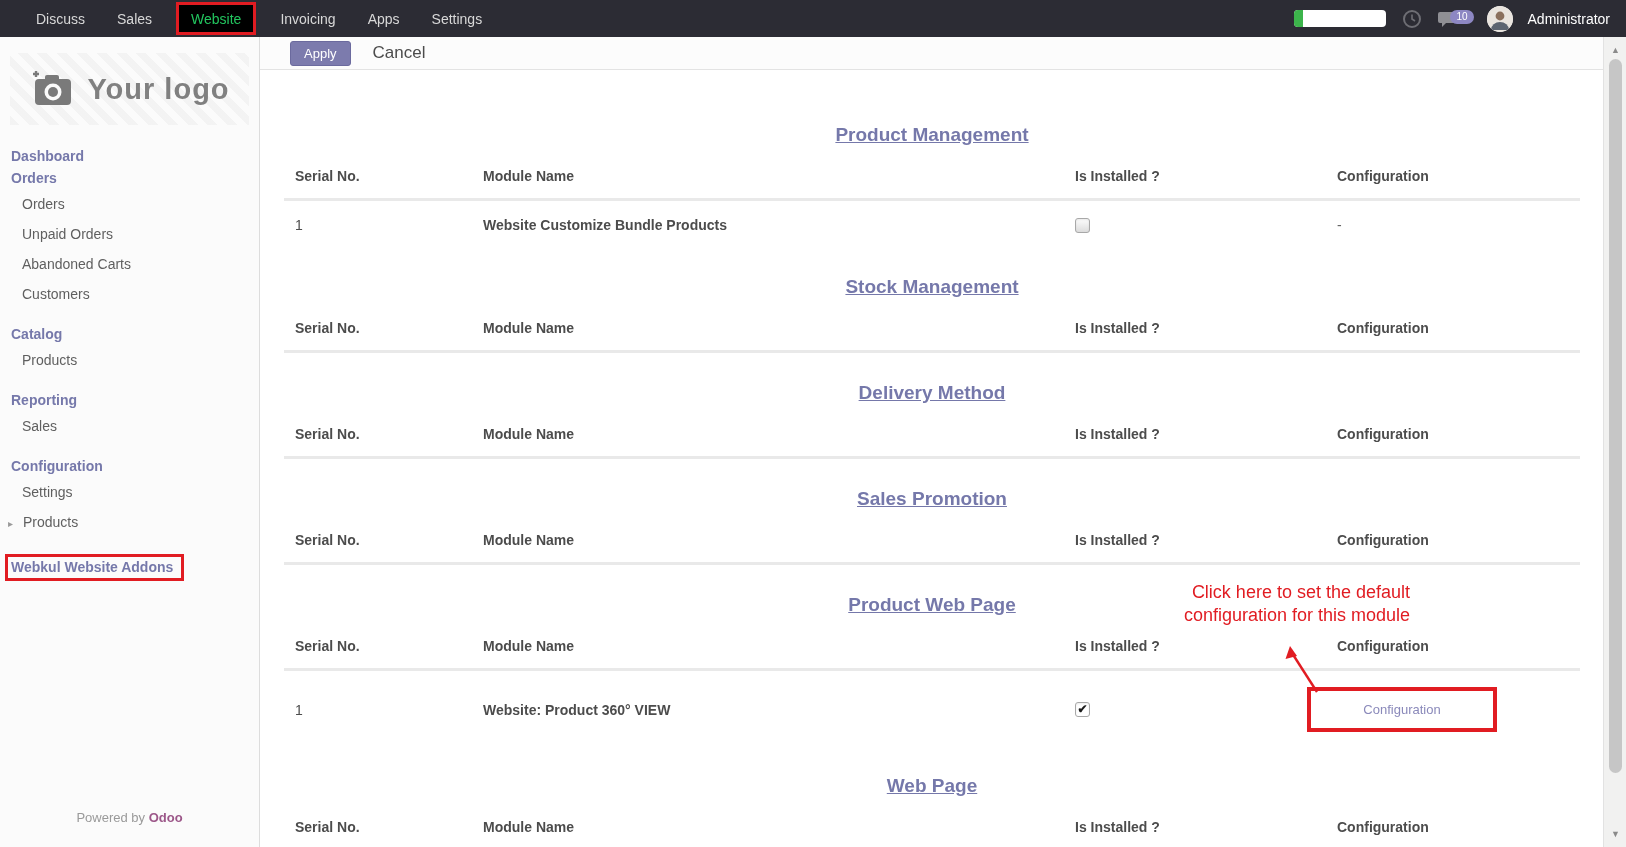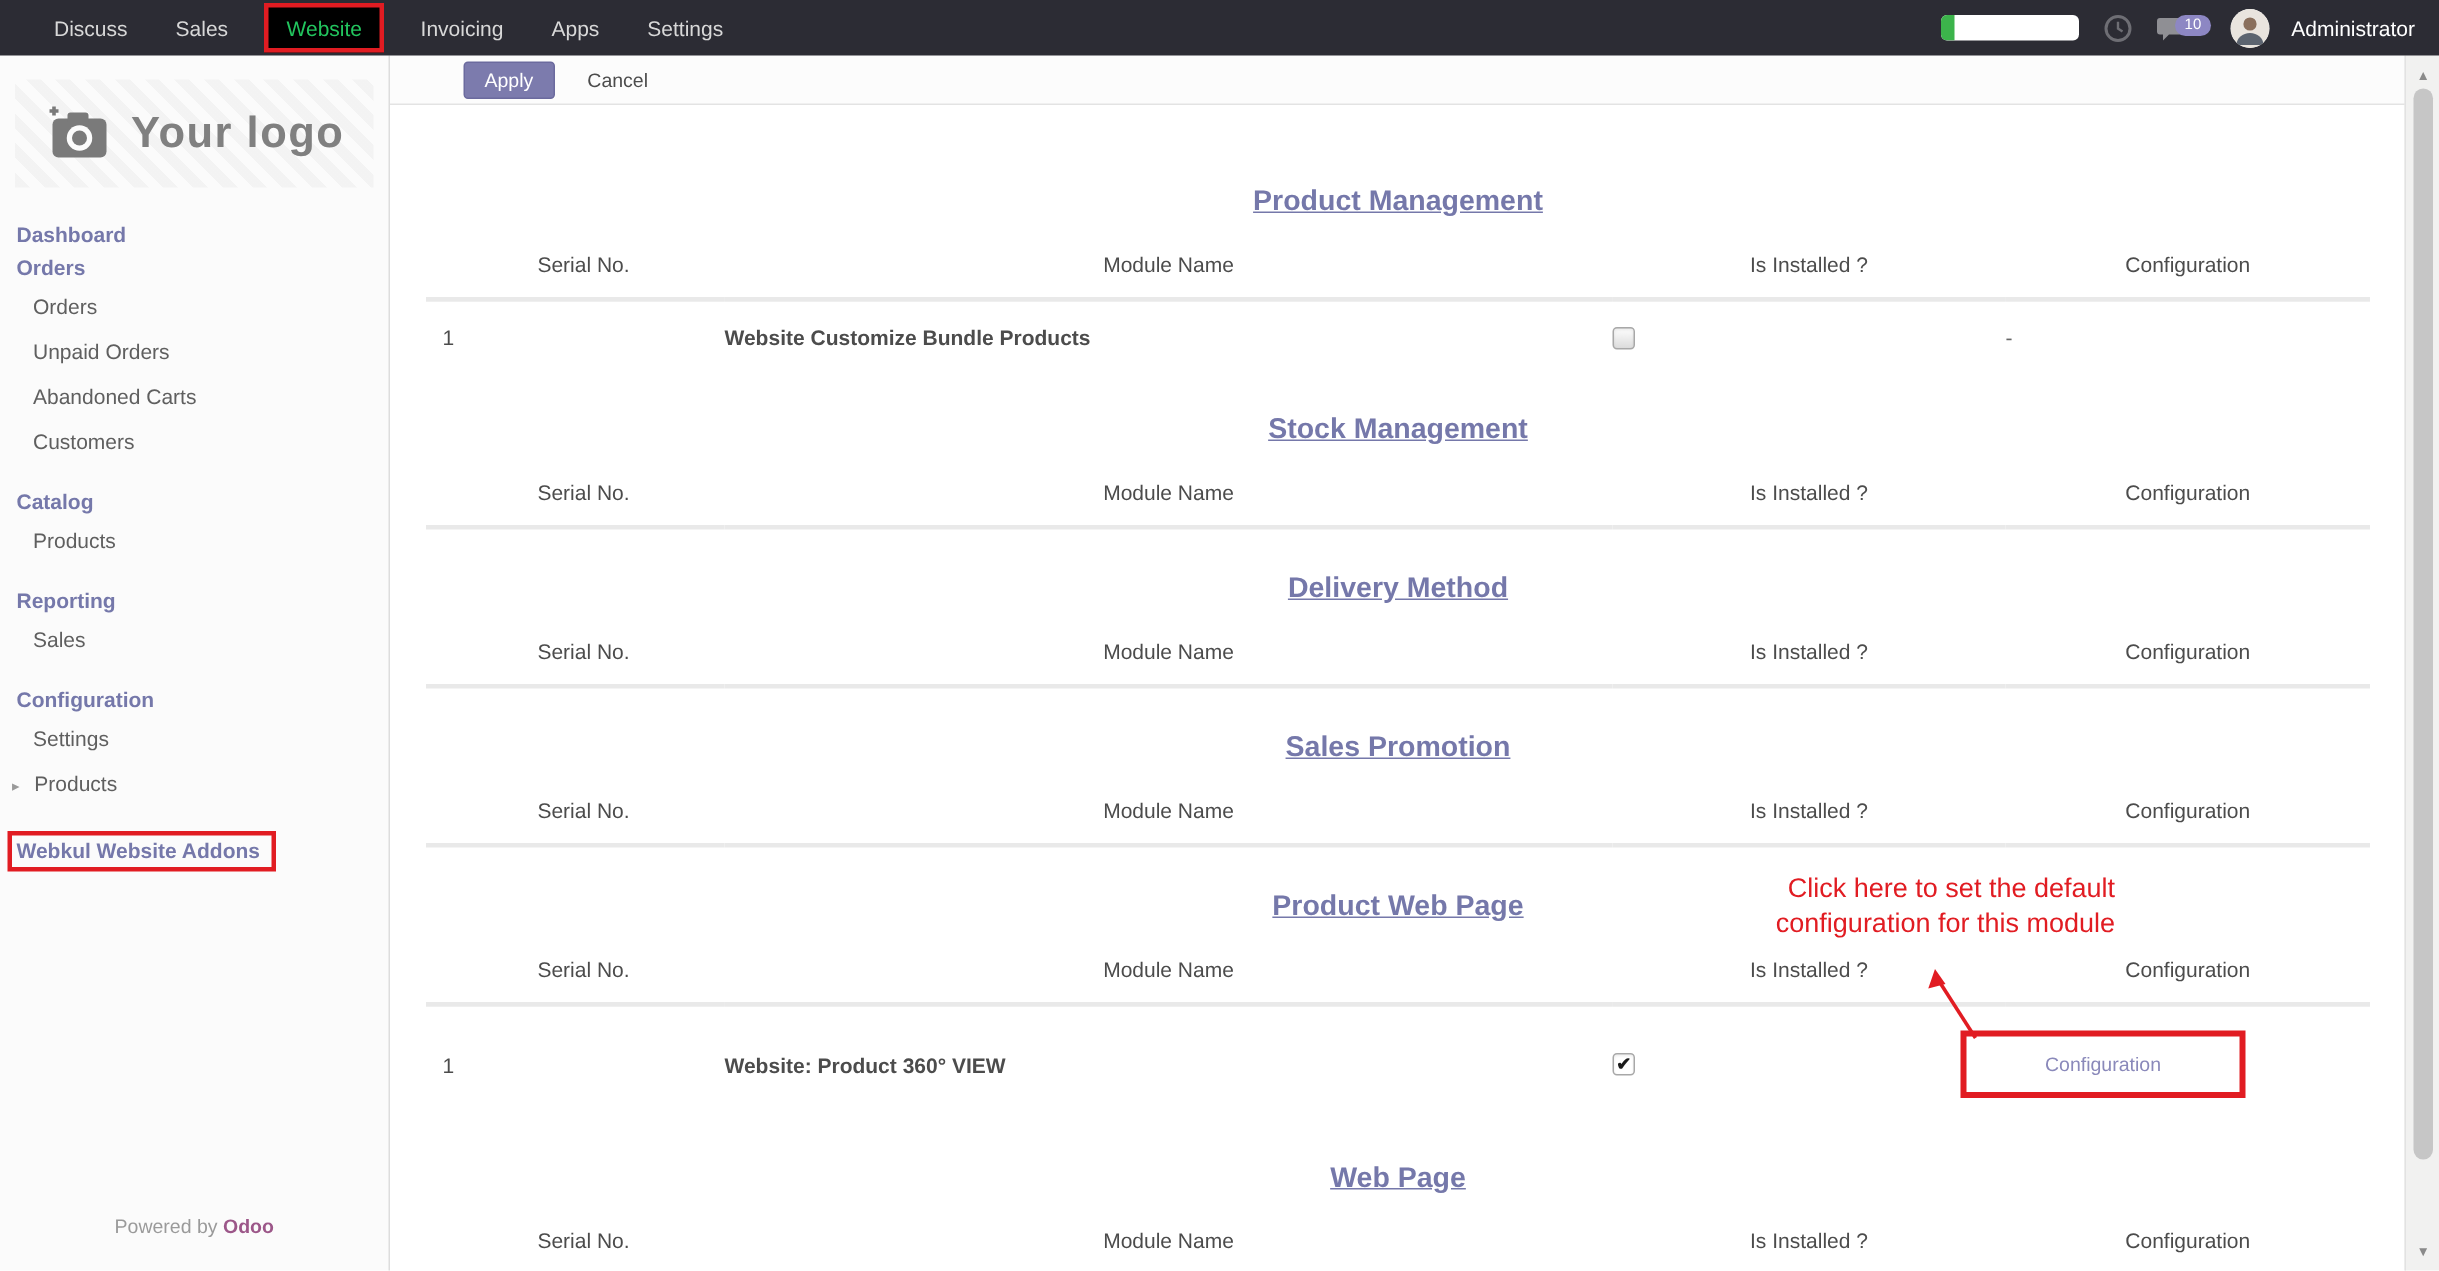--- a/index.html
+++ b/index.html
@@ -47,32 +47,32 @@
              font-size:13px; color:#9a9a9a; }
   .powered b { color:#9c5789; cursor:pointer; }
 
   
   .main { position:absolute; left:260px; top:37px; width:1366px; height:810px;
           background:#fff; }
   .toolbar { height:33px; background:#fcfcfc; border-bottom:1px solid #e3e3e3;
              display:flex; align-items:center; padding-left:30px; gap:14px; }
   .btn-apply { background:#7c7bad; border:1px solid #6b6a9e; color:#fff; font-size:13px;
                padding:4px 13px; border-radius:3px; cursor:pointer;
-               font-family:"Liberation Sans", sans-serif;margin-left:19px; }
-  .btn-cancel { background:none; border:none; color:#4c4c4c; font-size:13px;
+               font-family:"Liberation Sans", sans-serif; }
+  .btn-cancel { background:none; border:none; color:#4c4c4c; font-size:17px;
                 padding:4px 8px; cursor:pointer; font-family:"Liberation Sans", sans-serif; }
   .content { padding:25px 0 0 24px; width:1343px; }
 
   .section { margin-top:24px; }
   .section-title { text-align:center; width:1296px;margin-top:18px; }
   .section-title a { color:#7578aa; font-size:19px; font-weight:bold;
                      text-decoration:underline; cursor:pointer; }
   table.mod { width:1296px; border-collapse:collapse; table-layout:fixed; margin-top:21px; }
   col.c1 { width:199px; } col.c2 { width:592px; } col.c3 { width:262px; } col.c4 { width:243px; }
-  table.mod th { text-align:center; font-size:14px; color:#4c4c4c; font-weight:normal;
+  table.mod th { text-align:left; font-size:14px; color:#4c4c4c; font-weight:bold;
                  padding:0 0 14px 0; border-bottom:3px solid #e9e9e9; }
   table.mod th:first-child { padding-left:11px; }
   table.mod td { font-size:14px; color:#4c4c4c; padding:16px 0 14px 0; vertical-align:middle; }
   table.mod td:first-child { padding-left:11px; }
   td.module-name { font-weight:bold; }
   .dash { color:#666; }
 
   .checkbox { width:15px; height:15px; border:1px solid #a8a8a8; border-radius:3px;
               background:linear-gradient(#fdfdfd,#dcdcdc); cursor:pointer;
               display:flex; align-items:center; justify-content:center;

